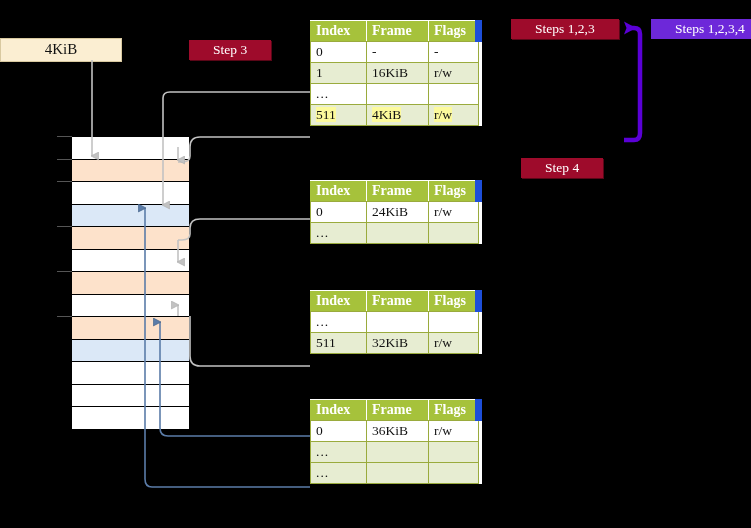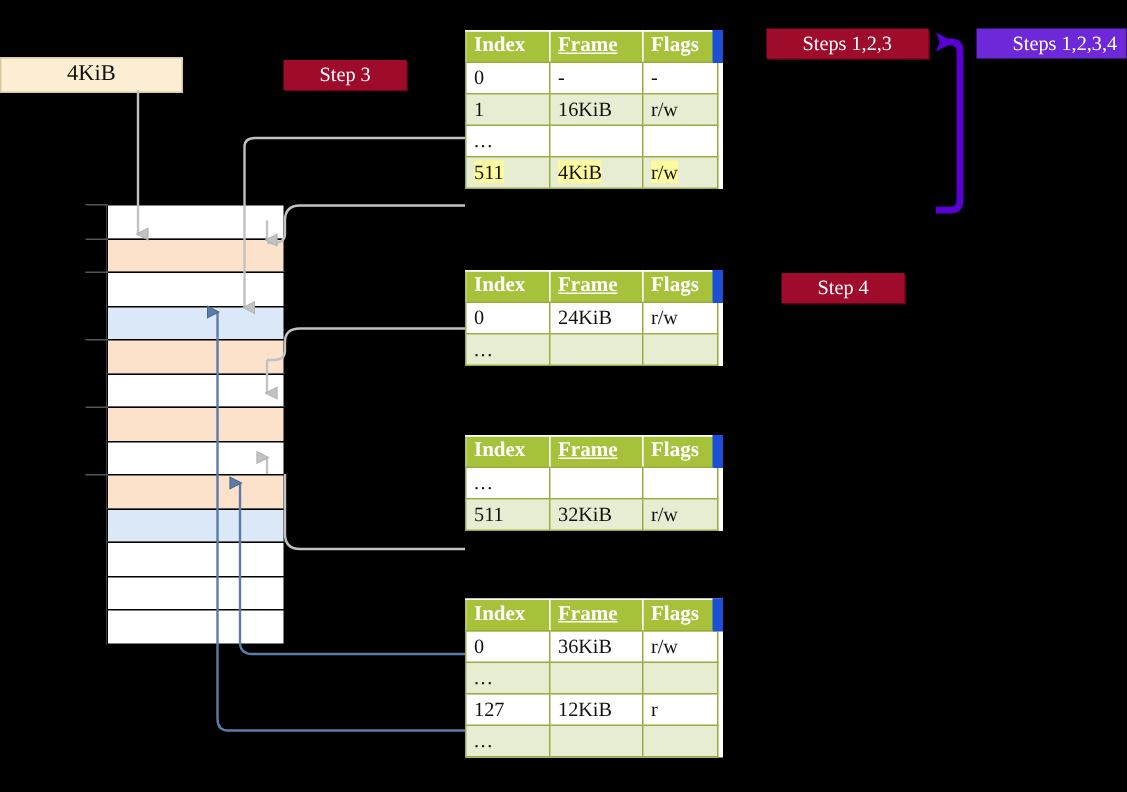--- a/index.html
+++ b/index.html
@@ -15,21 +15,21 @@
           text-align:left;vertical-align:middle;height:18px;box-sizing:border-box;margin-left:10px;}
   .ptable th{background:#a6c23b;color:#fff;font-weight:bold;font-size:14px;
           border-color:#fff;border-bottom:1px solid #9aab3d;}
   .ptable th:first-child{border-left:1px solid #a6c23b;}
   .ptable th:last-child{border-right:7px solid #1d4ed8;}
   .ptable tr.alt td{background:#e7edd2;}
   .ptable td.c0{width:56px;}
   .ptable td.c1{width:62px;}
   .ptable td.c2{width:50px;}
   .ptable th.c0{width:56px;}
-  .ptable th.c1{width:62px;text-decoration:underline;}
+  .ptable th.c1{width:62px;}
   .ptable th.c2{width:50px;}
   .hl{background:#fcfa9c !important;}
   .ell{letter-spacing:1px;}
 
   
   .badge{position:absolute;color:#fff;font-size:13.5px;padding:2px 24px;
          white-space:nowrap;line-height:16px;}
   .badge.red{background:#9e0b2b;box-shadow:1px 1px 0 #5a0617;}
   .badge.violet{background:#6d28d9;text-align:right;}
 
@@ -45,21 +45,21 @@
   .memrow.blue{background:#dbe8f7;}
   .tick{position:absolute;height:1px;background:#555;}
 </style>
 </head>
 <body>
 
 <div id="badges-root">
     <div class="badge red" style="left: 189px; top: 40px;">Step 3</div>
     <div class="badge red" style="left: 511px; top: 19px;">Steps 1,2,3</div>
     <div class="badge violet" style="left: 651px; top: 19px;">Steps 1,2,3,4</div>
-    <div class="badge red" style="left: 521px; top: 158px; margin-top: 24px;">Step 4</div>
+    <div class="badge red" style="left: 521px; top: 158px;">Step 4</div>
   </div>
 
 <div class="memlabel" id="mem-label" style="left:0px;top:38px;width:120px;height:22px;">4KiB</div>
 
 <div id="memcol" style="left: 71px; top: 136px; width: 119px; height: 292.5px;">
     <div class="memrow" style="top: 0px; width: 119px; height: 23.5px;"></div>
     <div class="memrow orange" style="top: 22.5px; width: 119px; height: 23.5px;"></div>
     <div class="memrow" style="top: 45px; width: 119px; height: 23.5px;"></div>
     <div class="memrow blue" style="top: 67.5px; width: 119px; height: 23.5px;"></div>
     <div class="memrow orange" style="top: 90px; width: 119px; height: 23.5px;"></div>
@@ -204,25 +204,20 @@
         <tr>
           <td class="c0">0</td>
           <td class="c1">36KiB</td>
           <td class="c2">r/w</td>
         </tr>
         <tr class="alt">
           <td class="c0"><span class="ell">...</span></td>
           <td class="c1"></td>
           <td class="c2"></td>
         </tr>
-        <tr>
-          <td class="c0">127</td>
-          <td class="c1">12KiB</td>
-          <td class="c2">r</td>
-        </tr>
         <tr class="alt">
           <td class="c0"><span class="ell">...</span></td>
           <td class="c1"></td>
           <td class="c2"></td>
         </tr>
       </tbody>
     </table>
   </div>
 
 </body></html>

